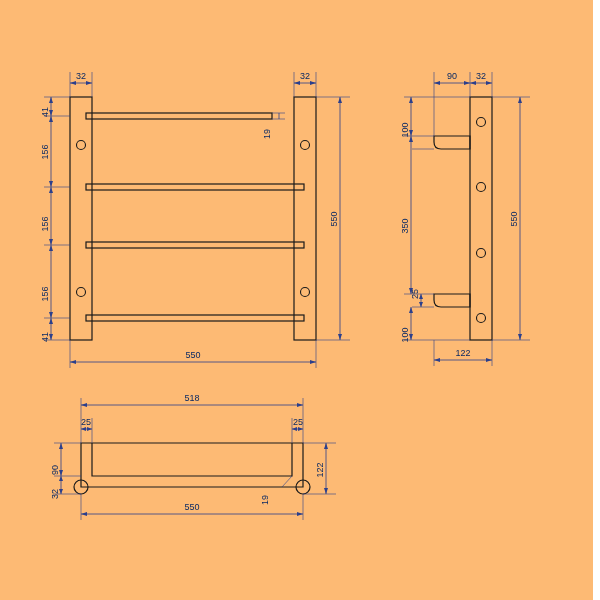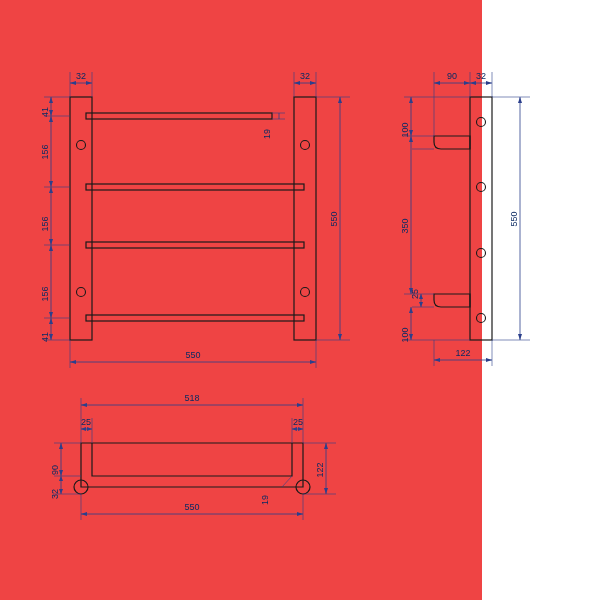--- a/index.html
+++ b/index.html
@@ -8,23 +8,23 @@
     background: #ffffff;
   }
   body {
     width: 600px;
     height: 600px;
     font-family: "Liberation Sans", sans-serif;
     overflow: hidden;
   }
   #stage {
     position: relative;
-    width: 482px;
+    width: 593px;
     height: 600px;
-    background: #ef4444;
+    background: #fdba74;
   }
   svg.drawing {
     position: absolute;
     left: 0;
     top: 0;
     width: 600px;
     height: 600px;
   }
   .dim-text {
     font-family: "Liberation Sans", sans-serif;

